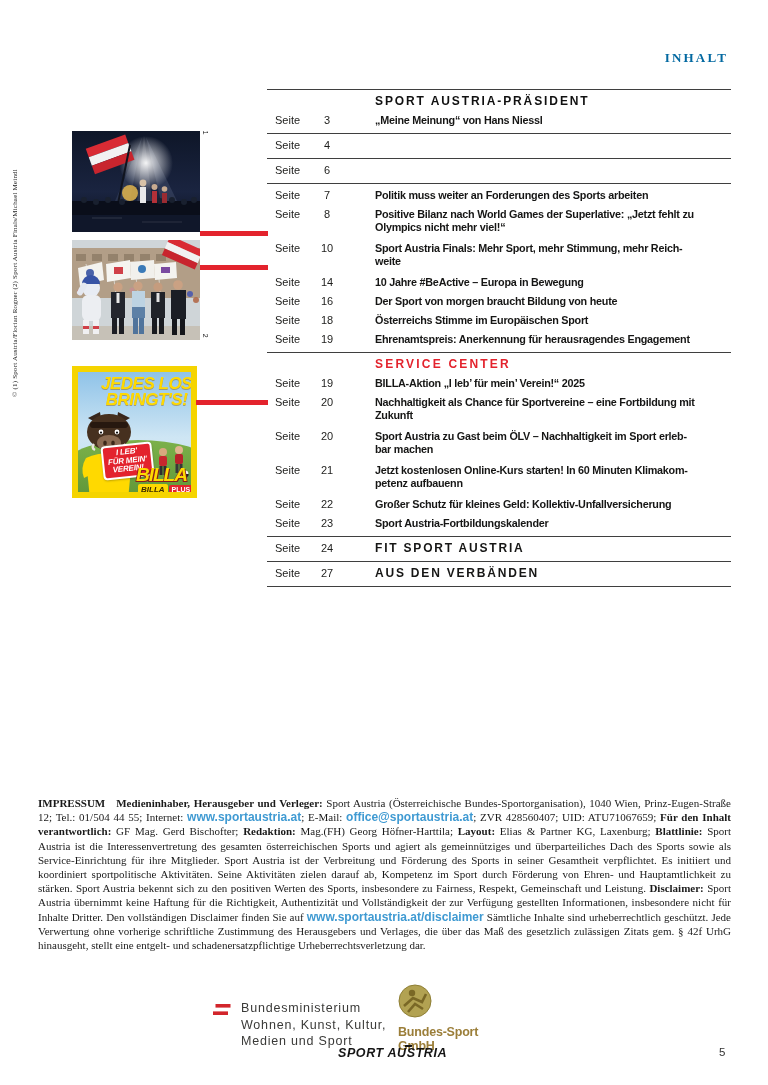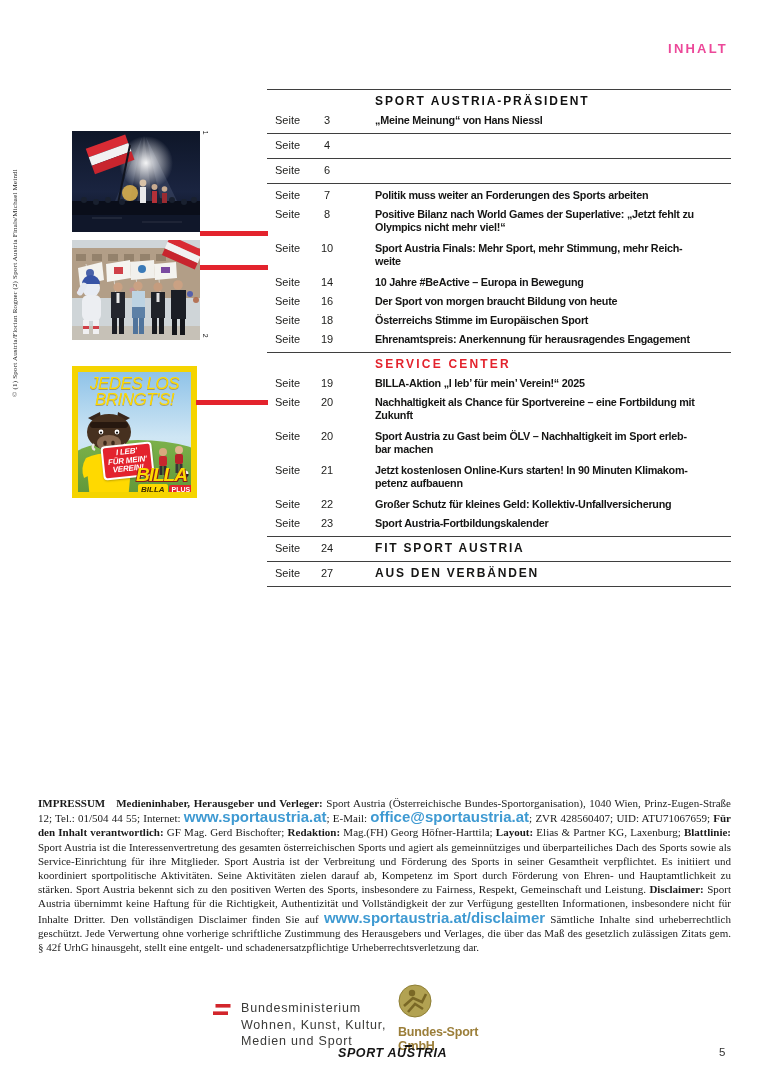--- a/index.html
+++ b/index.html
@@ -1,34 +1,34 @@
 <!DOCTYPE html>
 <html><head>
 <meta charset="utf-8">
 <style>
   html,body{margin:0;padding:0;background:#888;}
   .page{position:relative;width:768px;height:1085px;background:#ffffff;overflow:hidden;
         font-family:"Liberation Sans",sans-serif;color:#1d1d1b;}
   
-  .inhalt{position:absolute;top:41px;right:40px;font-size:13px;font-weight:700;letter-spacing:2.2px;color:#ec4899;}
+  .inhalt{position:absolute;top:50px;right:40px;font-size:13px;font-weight:700;letter-spacing:2.2px;color:#0369a1;font-family:Liberation Serif, serif;}
   .pagenum{position:absolute;top:1046px;left:719px;font-size:11.5px;color:#333;}
   
   .credit{position:absolute;left:11px;top:397px;transform:rotate(-90deg);transform-origin:0 0;
           font-family:"Liberation Serif",serif;font-size:7px;letter-spacing:.2px;color:#222;white-space:nowrap;width:270px;}
   .figlabel{position:absolute;font-size:7.5px;color:#222;transform:rotate(90deg);}
   
   .photo{position:absolute;overflow:hidden;}
   .photo svg{display:block;}
   #img1{left:72px;top:131px;width:128px;height:101px;}
   #img2{left:72px;top:240px;width:128px;height:100px;}
   
   .billa{position:absolute;left:72px;top:366px;width:125px;height:132px;box-sizing:border-box;
          border:6px solid #f5d400;background:linear-gradient(#8fc3e8,#cfe6f4 55%,#bfe0f0);overflow:hidden;}
   .billa-grass{position:absolute;left:-10px;bottom:-6px;width:140px;height:58px;background:linear-gradient(#7cb14a,#5f9638);border-radius:60% 60% 0 0/45% 45% 0 0;}
-  .billa-headline{position:absolute;left:0;top:4px;width:113px;text-align:center;font-weight:400;font-style:italic;
+  .billa-headline{position:absolute;left:12px;top:4px;width:113px;text-align:center;font-weight:700;font-style:italic;
                   font-size:17px;line-height:16px;letter-spacing:-.5px;color:#ffd900;text-shadow:0 1px 0 rgba(140,90,0,.45);}
   .bubble{position:absolute;left:24px;top:72px;background:#e3232d;border:2px solid #fff;border-radius:4px;
           transform:rotate(-6deg);padding:2px 4px;text-align:center;box-shadow:0 1px 2px rgba(0,0,0,.25);}
   .bubble span{display:block;color:#fff;font-weight:900;font-style:italic;font-size:8px;line-height:8.5px;letter-spacing:-.2px;}
   .billa-brand{position:absolute;left:58px;top:92px;font-weight:900;font-style:italic;font-size:19px;letter-spacing:-1px;
                color:#ffd900;text-shadow:1px 1px 0 #8a1b1b, -1px 1px 0 #8a1b1b;}
   .billa-badge{position:absolute;left:60px;top:112px;display:flex;align-items:center;}
   .billa-badge .bsm{background:#ffd900;color:#3a2a00;font-weight:900;font-style:italic;font-size:8px;padding:1px 3px;border-radius:2px;}
   .billa-badge .bpl{background:#e3232d;color:#fff;font-weight:900;font-size:7px;padding:1.5px 3px;margin-left:1px;border-radius:2px;}
   .boar{position:absolute;left:2px;top:38px;}
@@ -48,21 +48,21 @@
   .trow .seite{font-size:11px;color:#1d1d1b;}
   .trow .num{font-size:11px;text-align:center;color:#1d1d1b;}
   .trow .title{padding-left:31px;font-weight:700;font-size:10.8px;letter-spacing:-.25px;white-space:pre;color:#161615;}
   .trow .title.caps{font-size:12px;letter-spacing:1.8px;white-space:normal;}
   .trow.section{padding-left:108px;font-weight:700;font-size:12px;letter-spacing:1.9px;color:#111;}
   .trow.section.red{color:#e3232d;letter-spacing:2.2px;}
   
   .impressum{position:absolute;left:38px;top:796px;width:693px;font-family:"Liberation Serif",serif;
              font-size:11px;line-height:14.2px;color:#1a1a1a;text-align:justify;}
   .impressum .b{font-weight:700;}
-  .impressum .link{font-family:"Liberation Sans",sans-serif;font-weight:700;font-size:15px;color:#3f9ad2;cursor:pointer;}
+  .impressum .link{font-family:"Liberation Sans",sans-serif;font-weight:700;font-size:12px;color:#3f9ad2;cursor:pointer;}
   
   .ministry{position:absolute;left:213px;top:988px;display:flex;margin-top:12px;}
   .ministry .flag{margin-top:4px;margin-right:10px;}
   .ministry .mtext{font-size:12.5px;line-height:16.5px;letter-spacing:.8px;color:#3a3a38;}
   .bsg{position:absolute;left:398px;top:984px;width:112px;text-align:left;}
   .bsg .bsg-label{margin-top:3px;font-size:12.5px;font-weight:700;letter-spacing:-.2px;color:#9b7e39;}
   .wordmark{position:absolute;left:338px;top:1046px;font-size:12.5px;font-weight:900;font-style:italic;letter-spacing:.6px;color:#151515;}
   .macron{position:absolute;left:405px;top:1045px;width:7px;height:2px;background:#151515;transform:skewX(-14deg);}
 </style>
 </head>
@@ -327,21 +327,21 @@
       </div>
       <div class="trow entry two">
         <span class="seite">Seite</span>
         <span class="num">20</span>
         <span class="title">Sport Austria zu Gast beim ÖLV – Nachhaltigkeit im Sport erleb-
 bar machen</span>
       </div>
       <div class="trow entry two">
         <span class="seite">Seite</span>
         <span class="num">21</span>
-        <span class="title">Jetzt kostenlosen Online-Kurs starten! In 90 Minuten Klimakom-
+        <span class="title">Jetzt kostenlosen Online-Kurs starten! In 60 Minuten Klimakom-
 petenz aufbauenn</span>
       </div>
       <div class="trow entry">
         <span class="seite">Seite</span>
         <span class="num">22</span>
         <span class="title">Großer Schutz für kleines Geld: Kollektiv-Unfallversicherung</span>
       </div>
       <div class="trow entry">
         <span class="seite">Seite</span>
         <span class="num">23</span>

